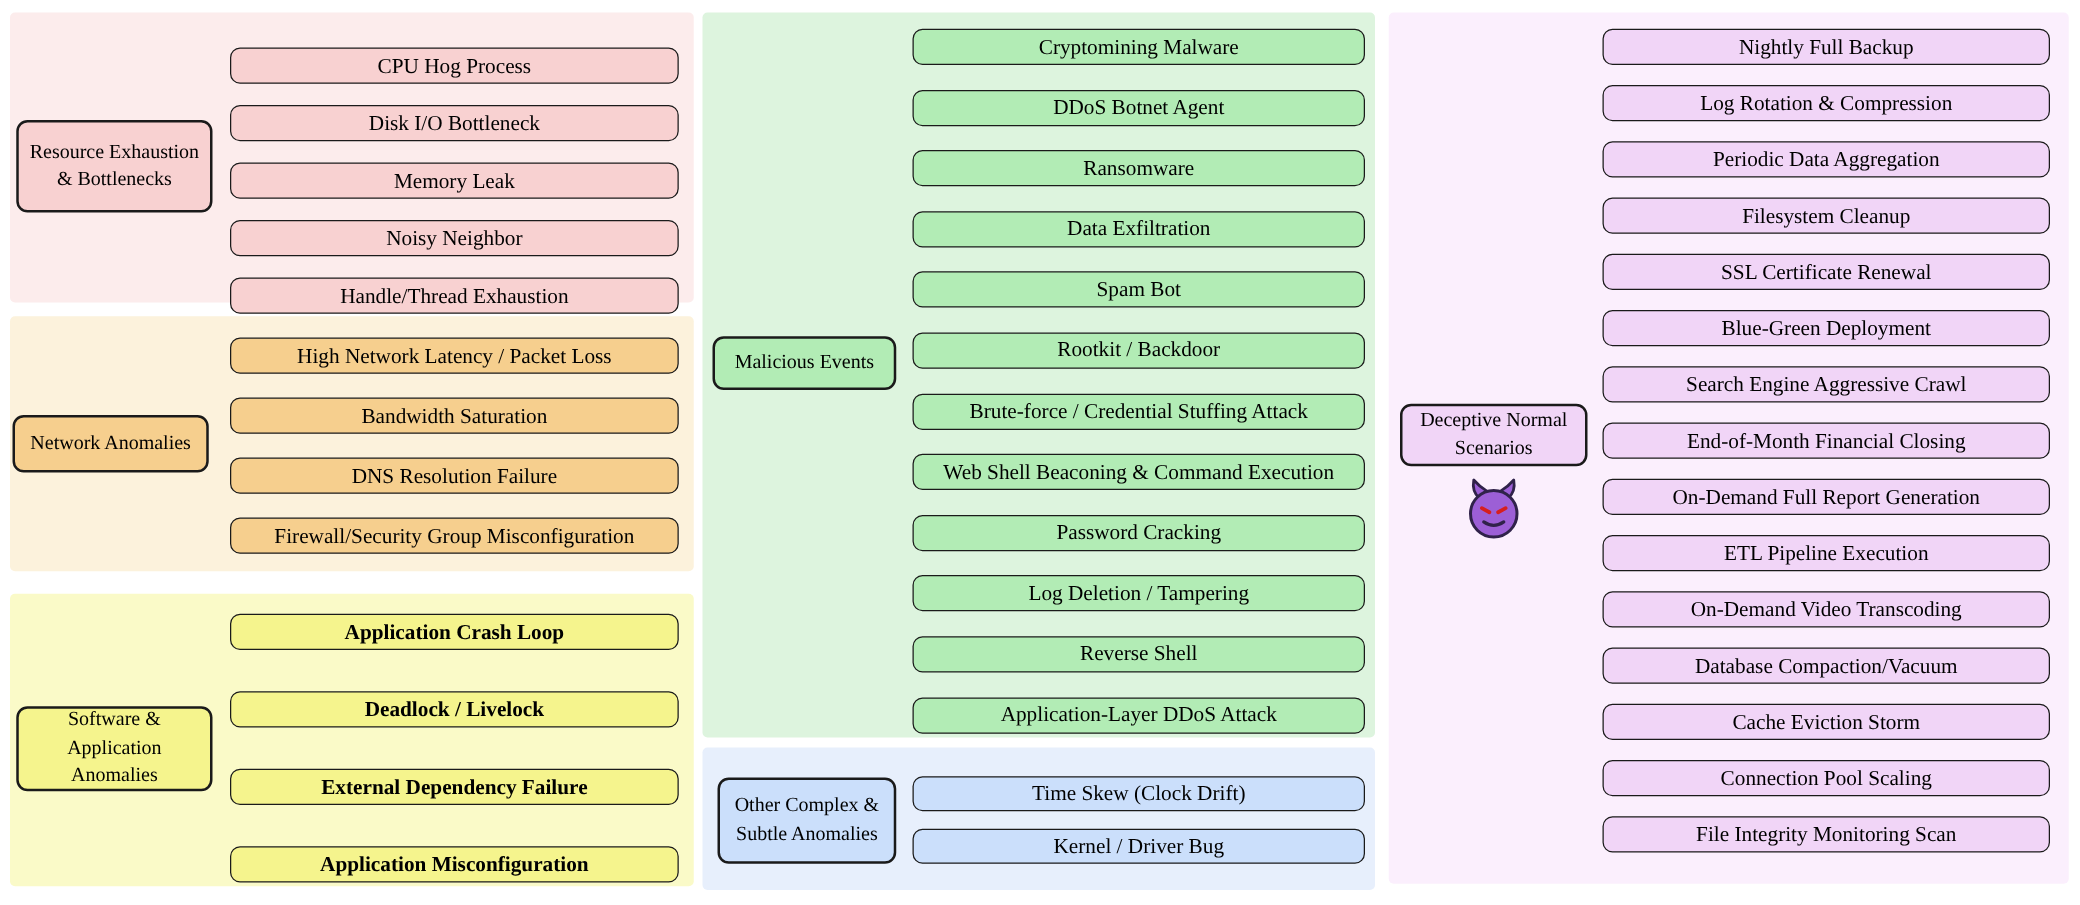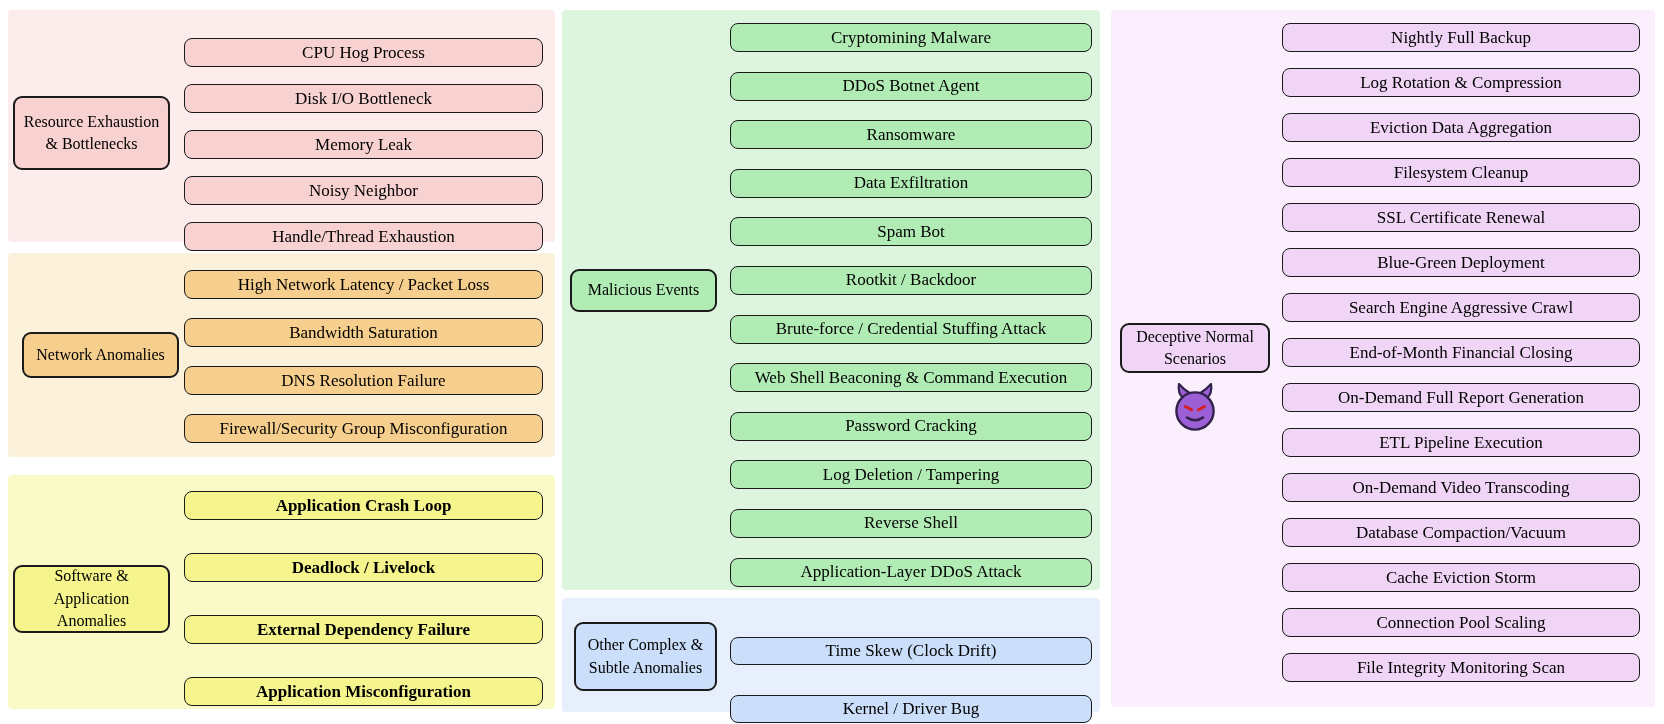--- a/index.html
+++ b/index.html
@@ -18,35 +18,35 @@
     display:flex;align-items:center;justify-content:center;text-align:center;
     background:var(--fill);border:1.7px solid #1a1a1a;border-radius:8px;
     font-size:17px;white-space:nowrap;height:29px;box-sizing:border-box;flex:none;
   }
   
   .g0{left:8px;top:10px;width:547px;height:232px;}
   .g0 .hdr{left:5px;top:86px;width:157px;height:74px;}
   .g0 .items{left:176px;top:13px;width:359px;gap:17px;margin-top:15px;}
 
   .g1{left:8px;top:253px;width:547px;height:204px;}
-  .g1 .hdr{left:14px;top:79px;width:157px;height:46px;}
+  .g1 .hdr{left:2px;top:79px;width:157px;height:46px;}
   .g1 .items{left:176px;top:17px;width:359px;gap:19px;}
 
   .g2{left:8px;top:475px;width:547px;height:234px;}
   .g2 .hdr{left:5px;top:90px;width:157px;height:68px;}
   .g2 .items{left:176px;top:16px;width:359px;gap:33px;font-weight:bold;}
 
   .g3{left:562px;top:10px;width:538px;height:580px;}
   .g3 .hdr{left:8px;top:259px;width:147px;height:43px;white-space:nowrap;}
   .g3 .items{left:168px;top:13px;width:362px;gap:19.6px;}
 
   .g4{left:562px;top:598px;width:538px;height:114px;}
   .g4 .hdr{left:12px;top:24px;width:143px;height:69px;}
   .g4 .items{left:168px;top:23px;width:362px;gap:14px;}
-  .g4 .item{height:28px;margin-top:16px;}
+  .g4 .item{height:28px;}
 
   .g5{left:1111px;top:10px;width:544px;height:697px;}
   .g5 .hdr{left:9px;top:313px;width:150px;height:50px;}
   .g5 .items{left:171px;top:13px;width:358px;gap:16px;}
   .devil{position:absolute;left:60px;top:371px;}
 </style>
 </head>
 <body>
 
 <div class="canvas">
@@ -117,21 +117,21 @@
         <path d="M40,3 C41.2,9.5 39,14.5 35.5,17.5 L30,11.5 C33.5,9.5 37.2,6.2 40,3 Z" fill="#9C5FD6" stroke="#30224A" stroke-width="2.2" stroke-linejoin="round"></path>
         <circle cx="24" cy="30" r="18.6" fill="#9C5FD6" stroke="#30224A" stroke-width="2.4"></circle>
         <line x1="14.5" y1="25.5" x2="20.5" y2="28.8" stroke="#D61F1F" stroke-width="3" stroke-linecap="round"></line>
         <line x1="33.5" y1="25.5" x2="27.5" y2="28.8" stroke="#D61F1F" stroke-width="3" stroke-linecap="round"></line>
         <path d="M16,36.5 Q24,42 32,36.5" fill="none" stroke="#30224A" stroke-width="2.6" stroke-linecap="round"></path>
       </svg>
     </span>
     <div class="items">
         <div class="item">Nightly Full Backup</div>
         <div class="item">Log Rotation &amp; Compression</div>
-        <div class="item">Eviction Data Aggregation</div>
+        <div class="item">Periodic Data Aggregation</div>
         <div class="item">Filesystem Cleanup</div>
         <div class="item">SSL Certificate Renewal</div>
         <div class="item">Blue-Green Deployment</div>
         <div class="item">Search Engine Aggressive Crawl</div>
         <div class="item">End-of-Month Financial Closing</div>
         <div class="item">On-Demand Full Report Generation</div>
         <div class="item">ETL Pipeline Execution</div>
         <div class="item">On-Demand Video Transcoding</div>
         <div class="item">Database Compaction/Vacuum</div>
         <div class="item">Cache Eviction Storm</div>

